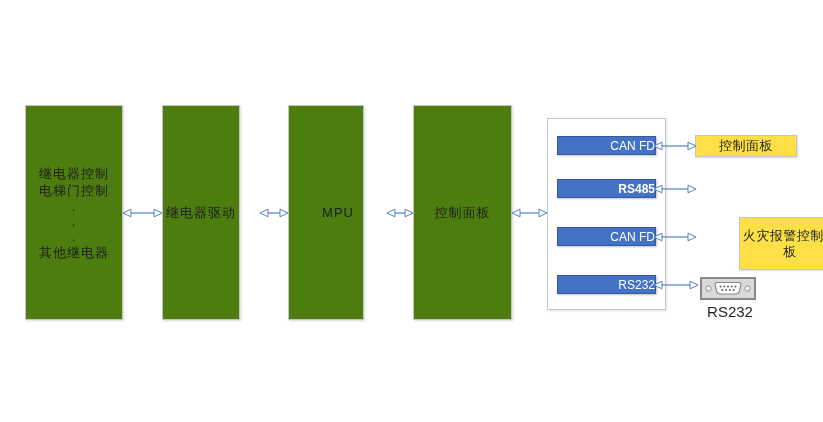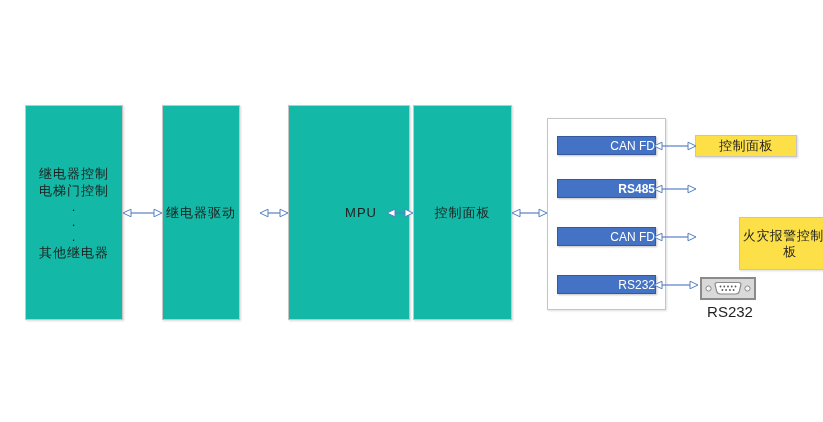--- a/index.html
+++ b/index.html
@@ -7,21 +7,21 @@
     position: relative;
     width: 823px;
     height: 422px;
     background: #ffffff;
     font-family: "Liberation Sans", "DejaVu Sans", sans-serif;
     color: var(--text, #1f1f1f);
     overflow: hidden;
   }
   .box {
     position: absolute;
-    background: #14b8a6;
+    background: #4d7c0f;
     border: 1px solid var(--box-border, #c5c5c5);
     box-shadow: 1px 1px 2px rgba(0,0,0,0.15);
     box-sizing: border-box;
     display: flex;
     align-items: center;
     justify-content: center;
     text-align: center;
   }
   .bigbox { top: 105px; height: 215px; font-size: 13px; letter-spacing: 1px; }
   .stacklines { display: flex; flex-direction: column; align-items: center; }
@@ -79,21 +79,21 @@
       <div class="dot">.</div>
       <div class="dot">.</div>
       <div class="ln">其他继电器</div>
     </div>
   </div>
 
   <div class="box bigbox" style="left:162px; width:78px;">
     <span>继电器驱动</span>
   </div>
 
-  <div class="box bigbox" style="left:288px; width:122px;padding-left:24px;">
+  <div class="box bigbox" style="left:288px; width:76px;padding-left:24px;">
     <span>MPU</span>
   </div>
 
   <div class="box bigbox" style="left:413px; width:99px;">
     <span>控制面板</span>
   </div>
 
   <div class="groupbox"></div>
 
   <div class="port" style="top:136px;">

